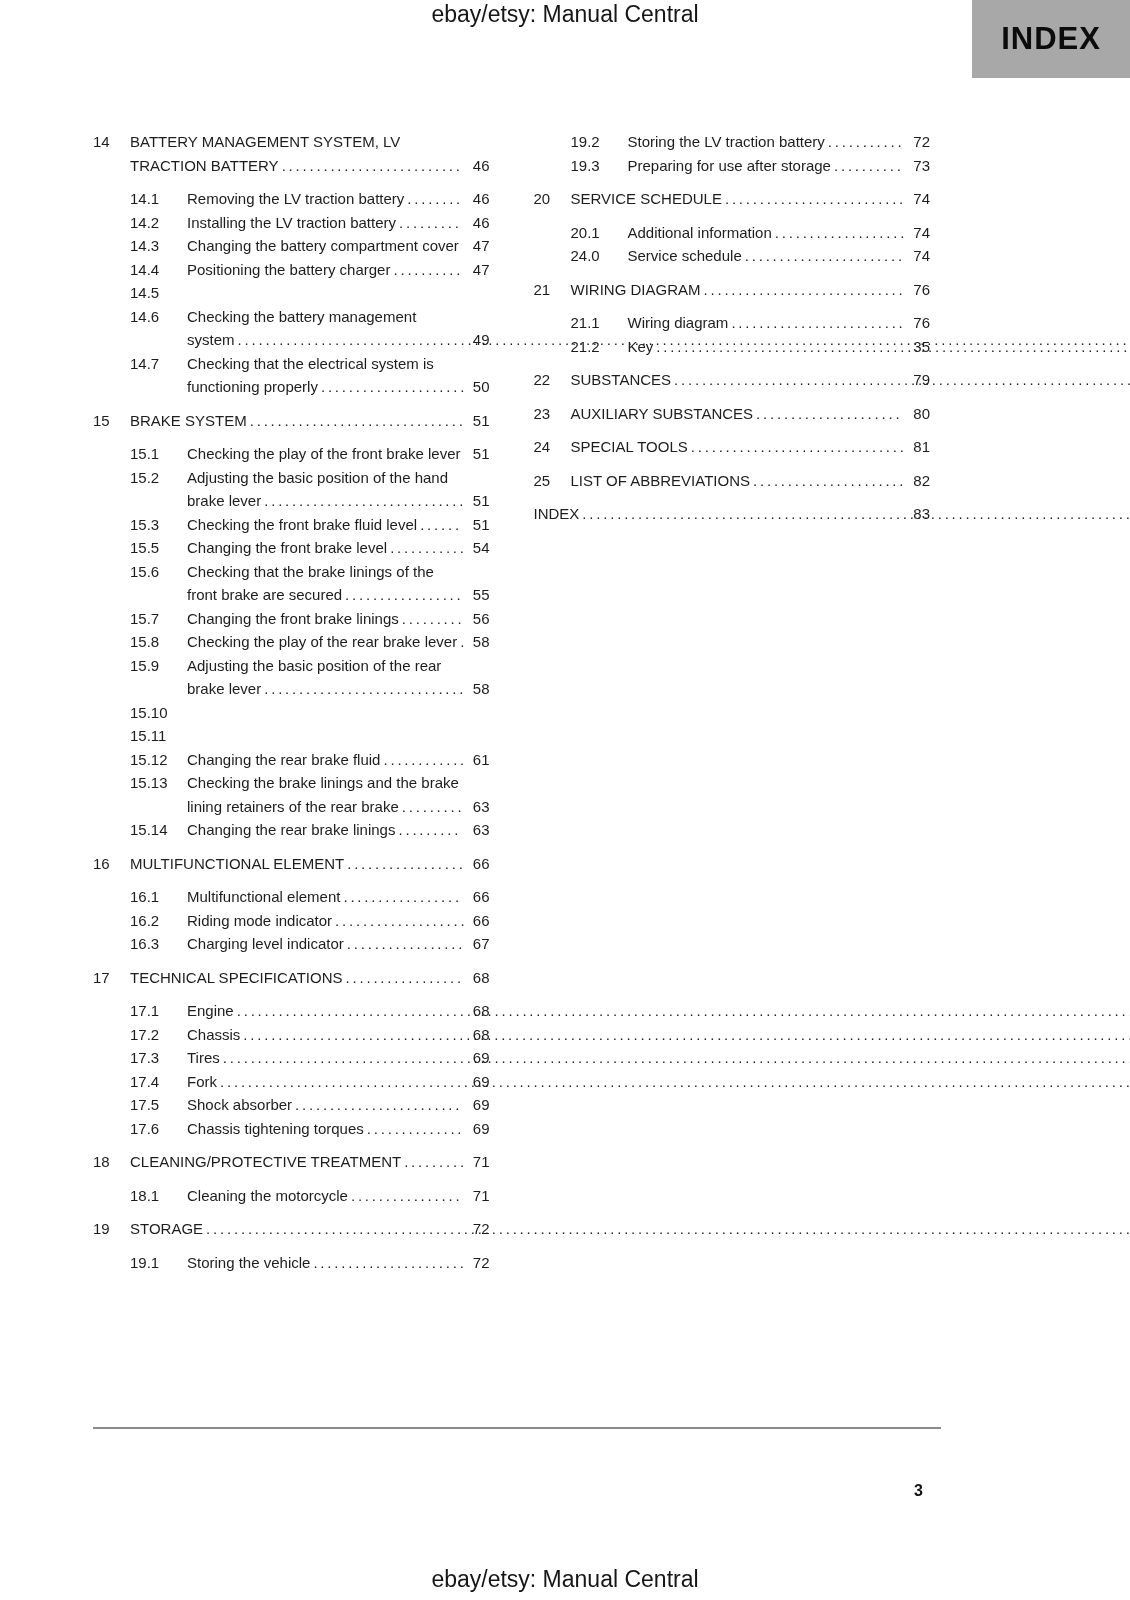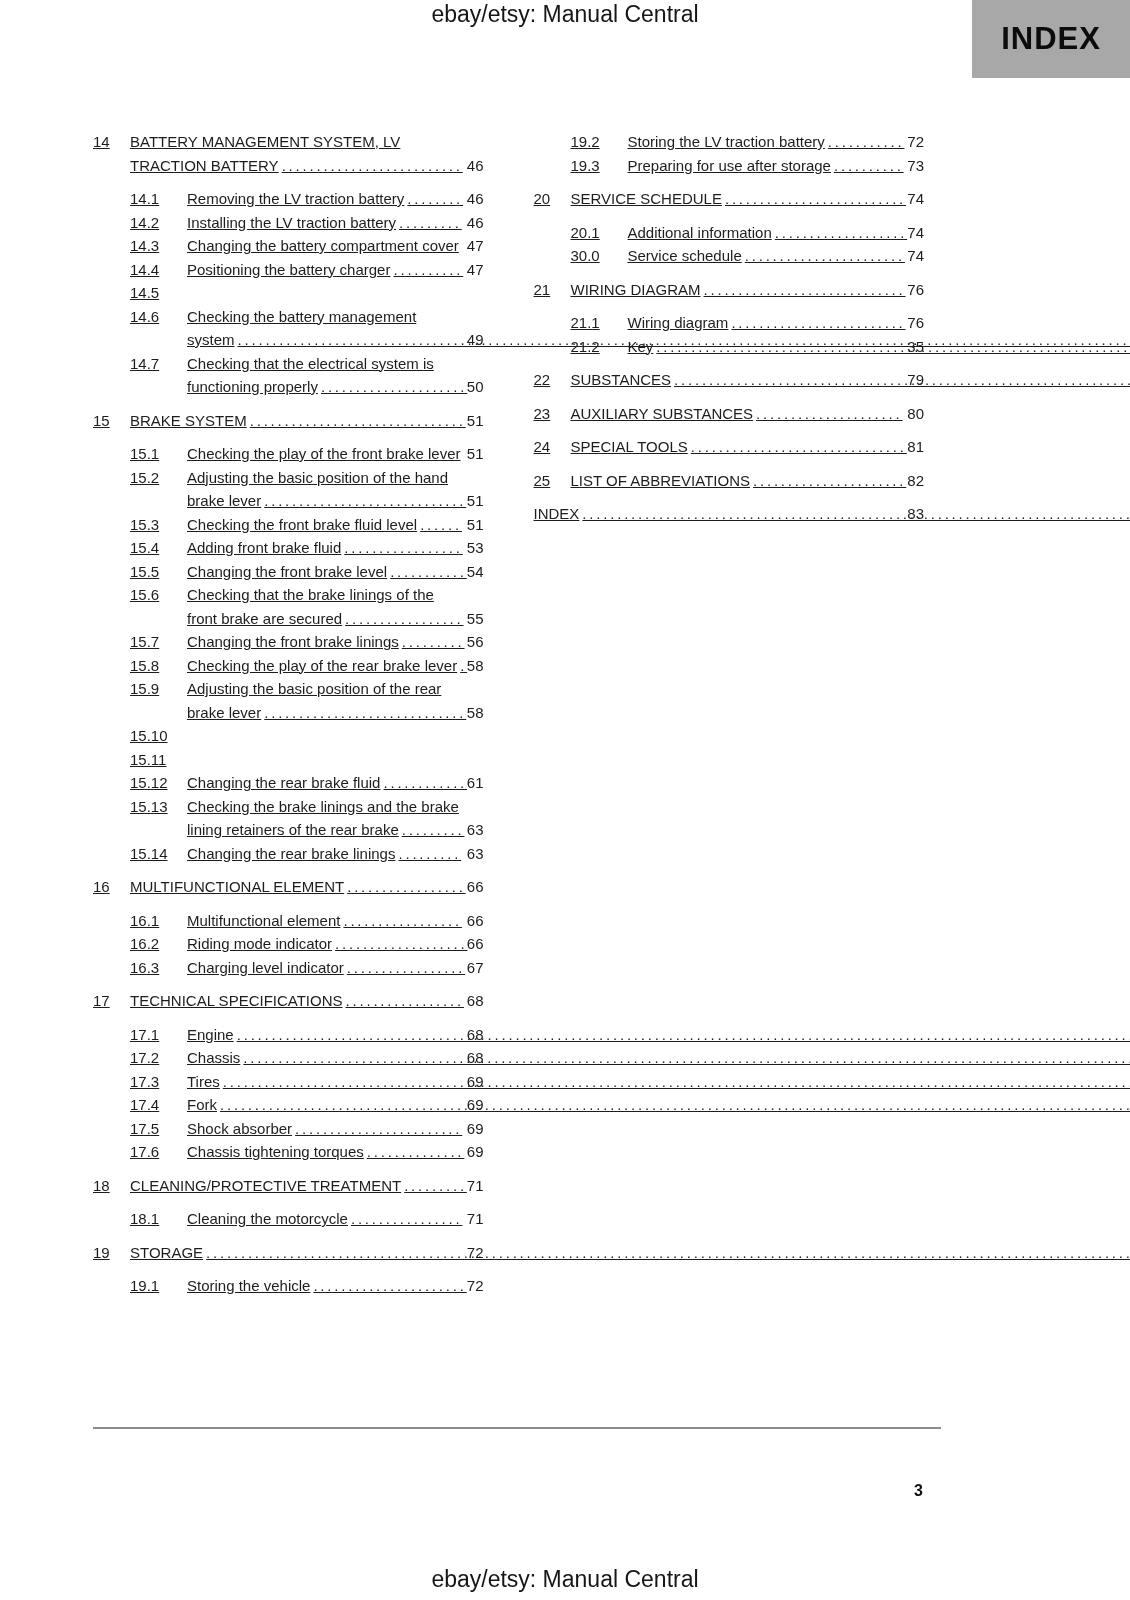--- a/index.html
+++ b/index.html
@@ -22,36 +22,36 @@
     display: flex; align-items: center; justify-content: center;
   }
   .index-tab span {
     font-size: 31px; font-weight: bold; color: #0c0c0c; letter-spacing: 1px;
   }
   .toc {
     position: absolute; left: 93px; top: 130px; width: 845px;
     display: flex; gap: 36px;
     font-size: 15px; line-height: 23.5px;
   }
-  .column { flex: 1 1 0; min-width: 0; text-decoration: underline; }
+  .column { flex: 1 1 0; min-width: 0; }
   .block { }
   .row { display: flex; }
   .row.head { margin: 10px 0; }
   .block:first-child .row.head { margin-top: 0; }
   .row.sub { padding-left: 37px; }
   .row .num { flex: 0 0 37px; }
   .row.sub .num { flex: 0 0 57px; }
   .entry { flex: 1; position: relative; padding-right: 30px; min-width: 0; }
   .entry .dots {
     word-break: break-all;
     letter-spacing: 2.8px;
     margin-left: 3px;
     color: #222222;
   }
-  .entry .page { position: absolute; right: 14px; bottom: 0; }
+  .entry .page { position: absolute; right: 8px; bottom: 0; }
   .footer-rule {
     position: absolute; left: 93px; top: 1427px;
     width: 848px; height: 2px; background: #8c8c8c;
   }
   .page-number {
     position: absolute; left: 93px; top: 1482px; width: 830px;
     text-align: right; font-size: 16px; font-weight: bold; color: #111111;
   }
   .footer-title {
     position: absolute; top: 1566px; left: 0; width: 1130px;
@@ -114,24 +114,20 @@
           </div>
           <div class="row sub">
             <span class="num">15.2</span>
             <div class="entry"><span class="text">Adjusting the basic position of the hand brake lever</span><span class="dots">.............................</span><span class="page">51</span></div>
           </div>
           <div class="row sub">
             <span class="num">15.3</span>
             <div class="entry"><span class="text">Checking the front brake fluid level</span><span class="dots">......</span><span class="page">51</span></div>
           </div>
           <div class="row sub">
-            <span class="num">15.4</span>
-            <div class="entry"><span class="text">Adding front brake fluid</span><span class="dots">.................</span><span class="page">53</span></div>
-          </div>
-          <div class="row sub">
             <span class="num">15.5</span>
             <div class="entry"><span class="text">Changing the front brake level</span><span class="dots">...........</span><span class="page">54</span></div>
           </div>
           <div class="row sub">
             <span class="num">15.6</span>
             <div class="entry"><span class="text">Checking that the brake linings of the front brake are secured</span><span class="dots">.................</span><span class="page">55</span></div>
           </div>
           <div class="row sub">
             <span class="num">15.7</span>
             <div class="entry"><span class="text">Changing the front brake linings</span><span class="dots">.........</span><span class="page">56</span></div>
@@ -246,21 +242,21 @@
         <div class="block">
           <div class="row head">
             <span class="num">20</span>
             <div class="entry"><span class="text">SERVICE SCHEDULE</span><span class="dots">..........................</span><span class="page">74</span></div>
           </div>
           <div class="row sub">
             <span class="num">20.1</span>
             <div class="entry"><span class="text">Additional information</span><span class="dots">...................</span><span class="page">74</span></div>
           </div>
           <div class="row sub">
-            <span class="num">30.0</span>
+            <span class="num">24.0</span>
             <div class="entry"><span class="text">Service schedule</span><span class="dots">.......................</span><span class="page">74</span></div>
           </div>
         </div>
         <div class="block">
           <div class="row head">
             <span class="num">21</span>
             <div class="entry"><span class="text">WIRING DIAGRAM</span><span class="dots">.............................</span><span class="page">76</span></div>
           </div>
           <div class="row sub">
             <span class="num">21.1</span>

